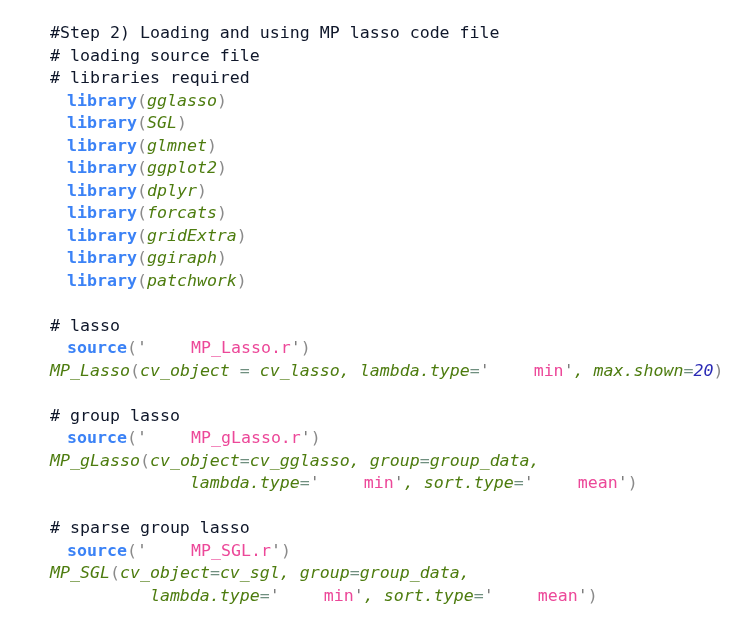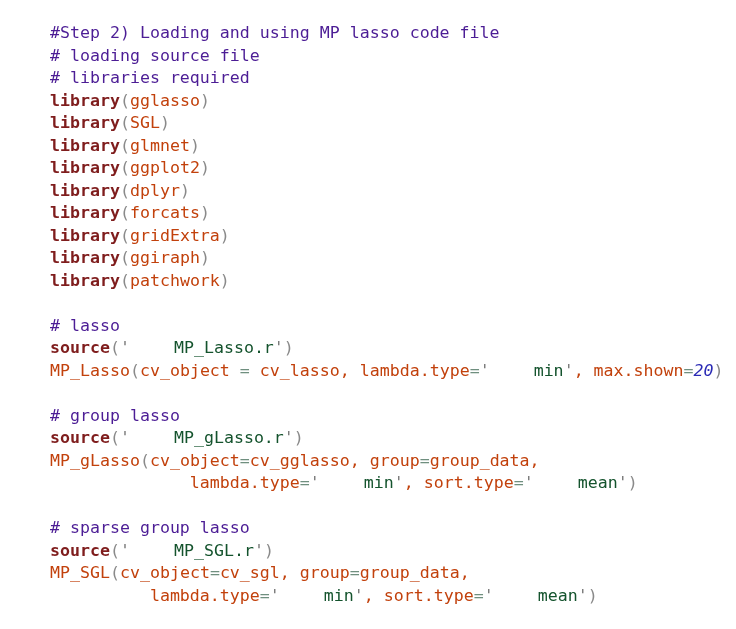--- a/index.html
+++ b/index.html
@@ -28,25 +28,25 @@
   }
   .code-line {
     height: 22.5px;
     white-space: pre;
     display: block;
   }
   .code-line.blank {
     height: 22.5px;
   }
   
-  .tok-comment   { color: #4c1d95; }
-  .tok-keyword   { color: #7f1d1d; font-weight: 700; }
-  .tok-string    { color: #14532d; padding-left: 44px; }
+  .tok-comment   { color: #0f172a; }
+  .tok-keyword   { color: #3b82f6; font-weight: 700; margin-left: 17px; }
+  .tok-string    { color: #ec4899; padding-left: 44px; }
   .tok-quote     { color: #7a7a7a; }
   .tok-paren     { color: #8a8a8a; }
-  .tok-plain     { color: #c2410c; }
+  .tok-plain     { color: #4d7c0f; font-style: italic; }
   .tok-number    { color: #2b2bb5; font-style: italic; }
   .tok-op        { color: #6f8f7f; }
 </style>
 </head>
 <body style="background: rgb(255, 255, 255);">
 
 <div id="code-block"><span class="code-line"><span class="tok-comment">#Step 2) Loading and using MP lasso code file</span></span><span class="code-line"><span class="tok-comment"># loading source file</span></span><span class="code-line"><span class="tok-comment"># libraries required</span></span><span class="code-line"><span class="tok-keyword">library</span><span class="tok-paren">(</span><span class="tok-plain">gglasso</span><span class="tok-paren">)</span></span><span class="code-line"><span class="tok-keyword">library</span><span class="tok-paren">(</span><span class="tok-plain">SGL</span><span class="tok-paren">)</span></span><span class="code-line"><span class="tok-keyword">library</span><span class="tok-paren">(</span><span class="tok-plain">glmnet</span><span class="tok-paren">)</span></span><span class="code-line"><span class="tok-keyword">library</span><span class="tok-paren">(</span><span class="tok-plain">ggplot2</span><span class="tok-paren">)</span></span><span class="code-line"><span class="tok-keyword">library</span><span class="tok-paren">(</span><span class="tok-plain">dplyr</span><span class="tok-paren">)</span></span><span class="code-line"><span class="tok-keyword">library</span><span class="tok-paren">(</span><span class="tok-plain">forcats</span><span class="tok-paren">)</span></span><span class="code-line"><span class="tok-keyword">library</span><span class="tok-paren">(</span><span class="tok-plain">gridExtra</span><span class="tok-paren">)</span></span><span class="code-line"><span class="tok-keyword">library</span><span class="tok-paren">(</span><span class="tok-plain">ggiraph</span><span class="tok-paren">)</span></span><span class="code-line"><span class="tok-keyword">library</span><span class="tok-paren">(</span><span class="tok-plain">patchwork</span><span class="tok-paren">)</span></span><span class="code-line blank">​</span><span class="code-line"><span class="tok-comment"># lasso</span></span><span class="code-line"><span class="tok-keyword">source</span><span class="tok-paren">(</span><span class="tok-quote">'</span><span class="tok-string">MP_Lasso.r</span><span class="tok-quote">'</span><span class="tok-paren">)</span></span><span class="code-line"><span class="tok-plain">MP_Lasso</span><span class="tok-paren">(</span><span class="tok-plain">cv_object </span><span class="tok-op">=</span><span class="tok-plain"> cv_lasso, lambda.type</span><span class="tok-op">=</span><span class="tok-quote">'</span><span class="tok-string">min</span><span class="tok-quote">'</span><span class="tok-plain">, max.shown</span><span class="tok-op">=</span><span class="tok-number">20</span><span class="tok-paren">)</span></span><span class="code-line blank">​</span><span class="code-line"><span class="tok-comment"># group lasso</span></span><span class="code-line"><span class="tok-keyword">source</span><span class="tok-paren">(</span><span class="tok-quote">'</span><span class="tok-string">MP_gLasso.r</span><span class="tok-quote">'</span><span class="tok-paren">)</span></span><span class="code-line"><span class="tok-plain">MP_gLasso</span><span class="tok-paren">(</span><span class="tok-plain">cv_object</span><span class="tok-op">=</span><span class="tok-plain">cv_gglasso, group</span><span class="tok-op">=</span><span class="tok-plain">group_data,</span></span><span class="code-line"><span class="tok-plain">              lambda.type</span><span class="tok-op">=</span><span class="tok-quote">'</span><span class="tok-string">min</span><span class="tok-quote">'</span><span class="tok-plain">, sort.type</span><span class="tok-op">=</span><span class="tok-quote">'</span><span class="tok-string">mean</span><span class="tok-quote">'</span><span class="tok-paren">)</span></span><span class="code-line blank">​</span><span class="code-line"><span class="tok-comment"># sparse group lasso</span></span><span class="code-line"><span class="tok-keyword">source</span><span class="tok-paren">(</span><span class="tok-quote">'</span><span class="tok-string">MP_SGL.r</span><span class="tok-quote">'</span><span class="tok-paren">)</span></span><span class="code-line"><span class="tok-plain">MP_SGL</span><span class="tok-paren">(</span><span class="tok-plain">cv_object</span><span class="tok-op">=</span><span class="tok-plain">cv_sgl, group</span><span class="tok-op">=</span><span class="tok-plain">group_data,</span></span><span class="code-line"><span class="tok-plain">          lambda.type</span><span class="tok-op">=</span><span class="tok-quote">'</span><span class="tok-string">min</span><span class="tok-quote">'</span><span class="tok-plain">, sort.type</span><span class="tok-op">=</span><span class="tok-quote">'</span><span class="tok-string">mean</span><span class="tok-quote">'</span><span class="tok-paren">)</span></span></div>
 
 </body></html>

